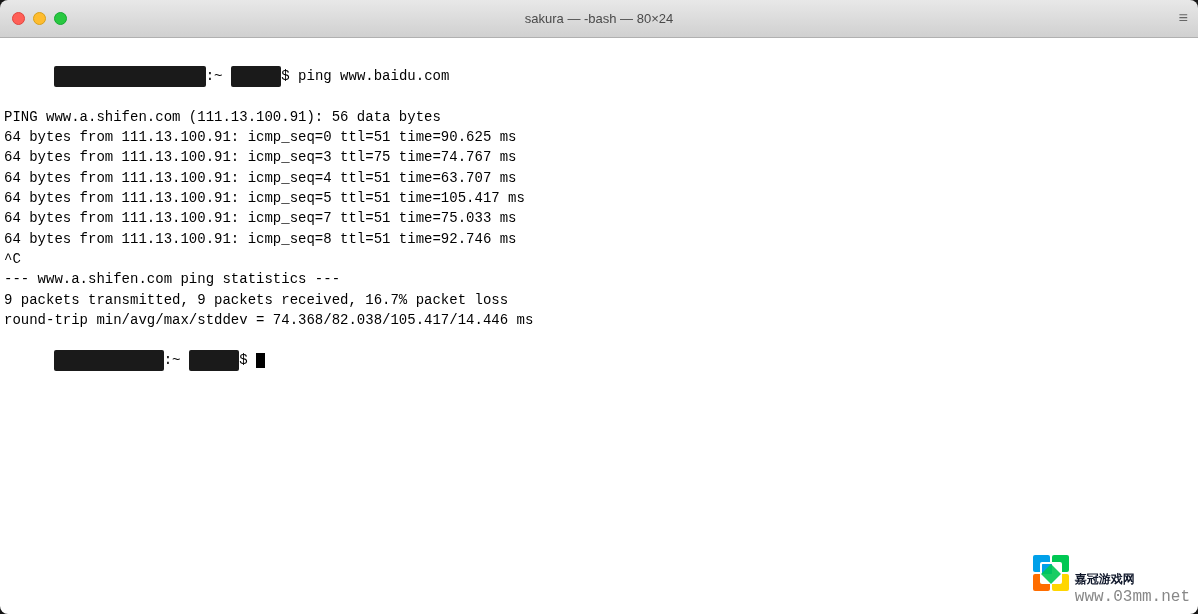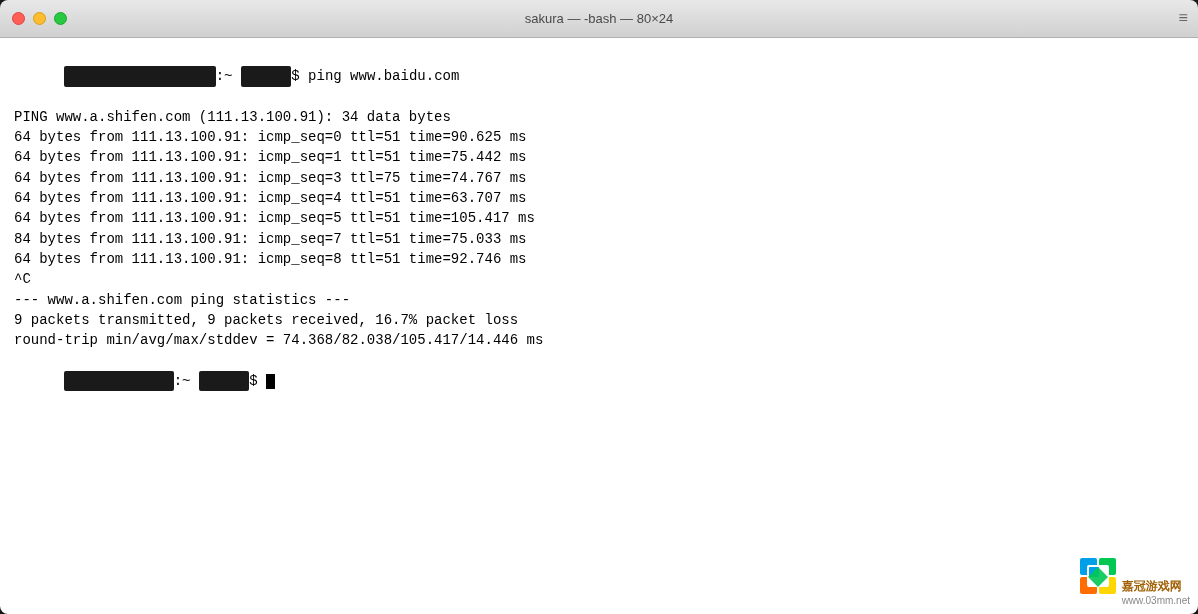--- a/index.html
+++ b/index.html
@@ -67,21 +67,21 @@
     }
 
     .scroll-indicator {
       font-size: 16px;
       color: #666;
     }
 
     .terminal-body {
       background: #ffffff;
       flex: 1;
-      padding: 8px 14px;
+      padding: 8px 4px;
       overflow: hidden;
       position: relative;
     }
 
     .terminal-line {
       font-size: 14px;
       line-height: 1.45;
       color: #000000;
       white-space: pre;
       font-family: 'Menlo', 'Monaco', 'Courier New', monospace;
@@ -127,31 +127,31 @@
       z-index: 10;
     }
 
     .watermark-icon {
       width: 36px;
       height: 36px;
     }
 
     .watermark-text {
       font-size: 12px;
-      color: #a16207;
+      color: #0f172a;
       font-family: sans-serif;
       font-weight: bold;
       line-height: 1.3;
       margin-top: 33px;
     }
 
     .watermark-sub {
-      font-size: 10px;
+      font-size: 16px;
       color: #888;
-      font-family: Liberation Sans, sans-serif;
+      font-family: Liberation Mono, monospace;
     }
   </style>
 </head>
 <body>
 
 <div class="window">
 
   <div class="titlebar">
     <div class="traffic-lights">
       <div class="traffic-light close"></div>
@@ -163,28 +163,27 @@
       <span class="scroll-indicator">≡</span>
     </div>
   </div>
 
   <div class="terminal-body">
 
     <div class="terminal-line">
       <span class="redacted">&nbsp;&nbsp;&nbsp;&nbsp;&nbsp;&nbsp;&nbsp;&nbsp;&nbsp;&nbsp;&nbsp;&nbsp;&nbsp;&nbsp;&nbsp;&nbsp;&nbsp;&nbsp;</span><span>:~ </span><span class="redacted-sm">&nbsp;&nbsp;&nbsp;&nbsp;&nbsp;&nbsp;</span><span>$ </span><span>ping www.baidu.com</span>
     </div>
 
-    <div class="terminal-line">PING www.a.shifen.com (111.13.100.91): 34 data bytes</div>
+    <div class="terminal-line">PING www.a.shifen.com (111.13.100.91): 56 data bytes</div>
 
     <div class="terminal-line">64 bytes from 111.13.100.91: icmp_seq=0 ttl=51 time=90.625 ms</div>
-    <div class="terminal-line">64 bytes from 111.13.100.91: icmp_seq=1 ttl=51 time=75.442 ms</div>
     <div class="terminal-line">64 bytes from 111.13.100.91: icmp_seq=3 ttl=75 time=74.767 ms</div>
     <div class="terminal-line">64 bytes from 111.13.100.91: icmp_seq=4 ttl=51 time=63.707 ms</div>
     <div class="terminal-line">64 bytes from 111.13.100.91: icmp_seq=5 ttl=51 time=105.417 ms</div>
-    <div class="terminal-line">84 bytes from 111.13.100.91: icmp_seq=7 ttl=51 time=75.033 ms</div>
+    <div class="terminal-line">64 bytes from 111.13.100.91: icmp_seq=7 ttl=51 time=75.033 ms</div>
     <div class="terminal-line">64 bytes from 111.13.100.91: icmp_seq=8 ttl=51 time=92.746 ms</div>
 
     <div class="terminal-line">^C</div>
 
     <div class="terminal-line">--- www.a.shifen.com ping statistics ---</div>
     <div class="terminal-line">9 packets transmitted, 9 packets received, 16.7% packet loss</div>
     <div class="terminal-line">round-trip min/avg/max/stddev = 74.368/82.038/105.417/14.446 ms</div>
 
     <div class="terminal-line">
       <span class="redacted">&nbsp;&nbsp;&nbsp;&nbsp;&nbsp;&nbsp;&nbsp;&nbsp;&nbsp;&nbsp;&nbsp;&nbsp;&nbsp;</span><span>:~ </span><span class="redacted-sm">&nbsp;&nbsp;&nbsp;&nbsp;&nbsp;&nbsp;</span><span>$ </span><span class="cursor"></span>

